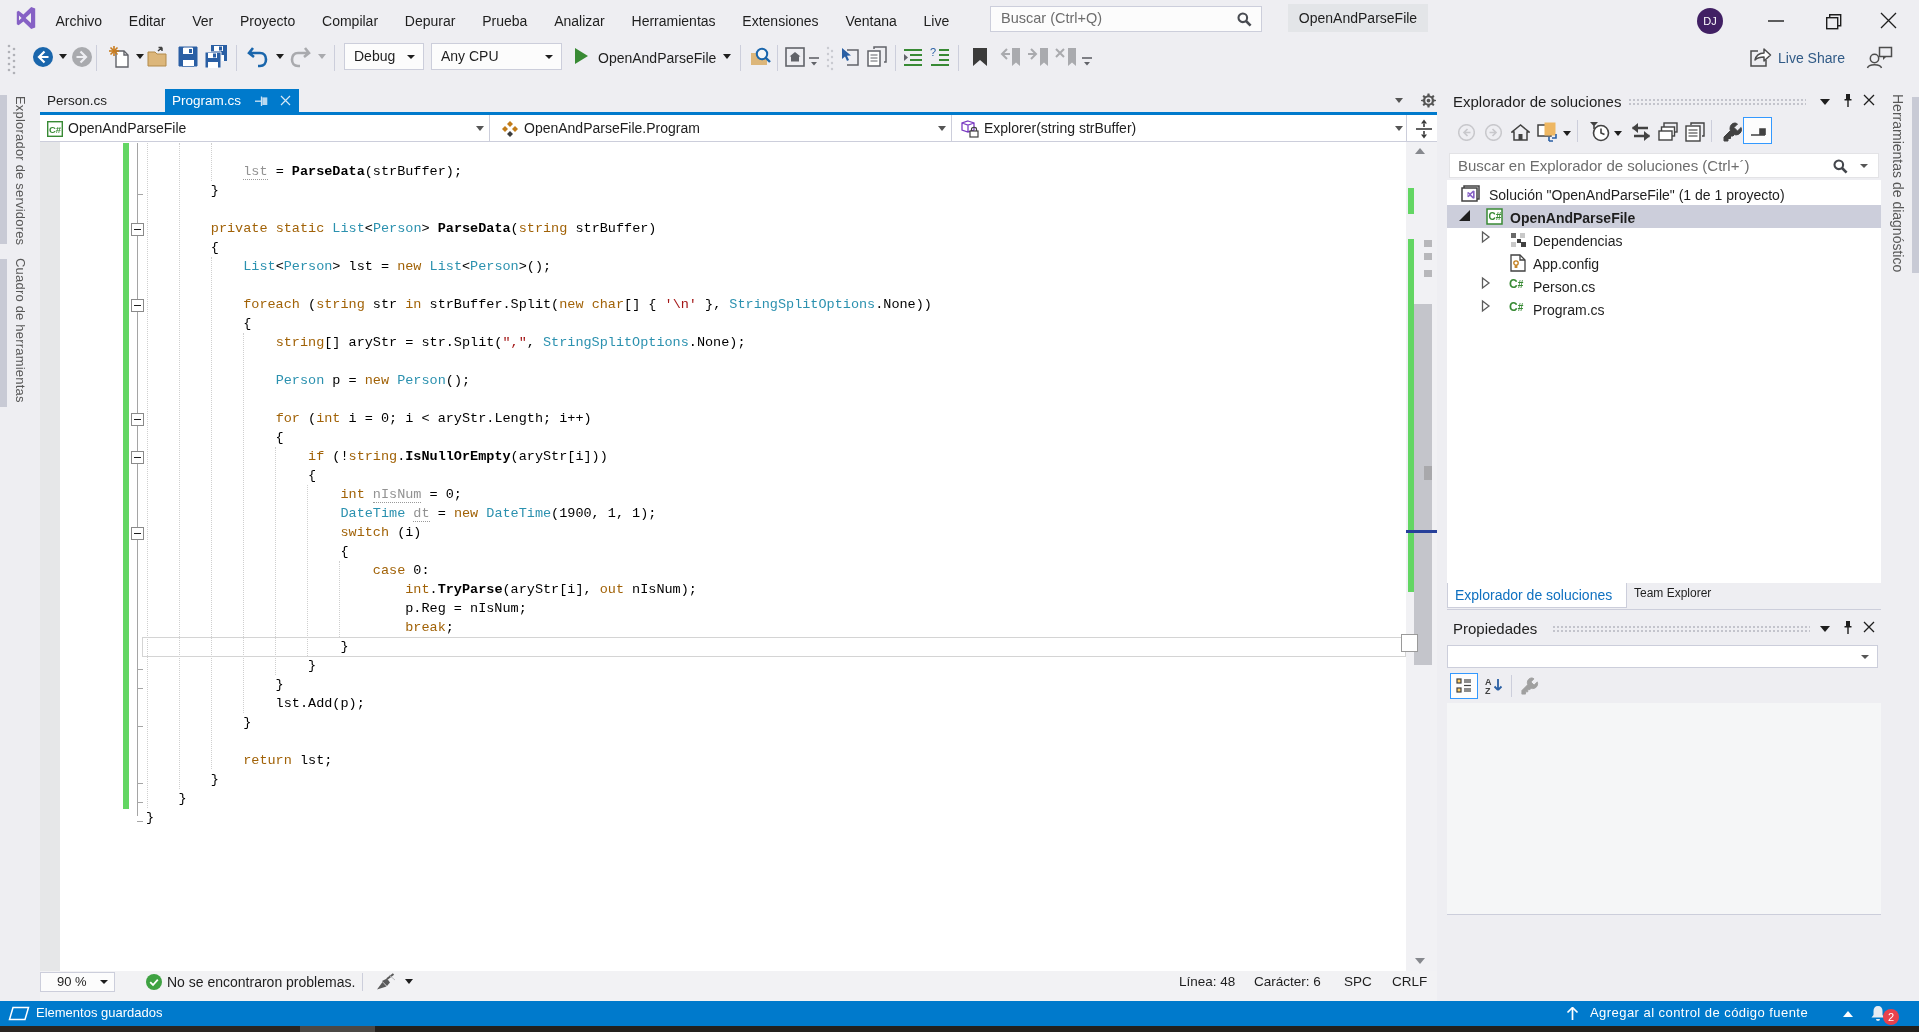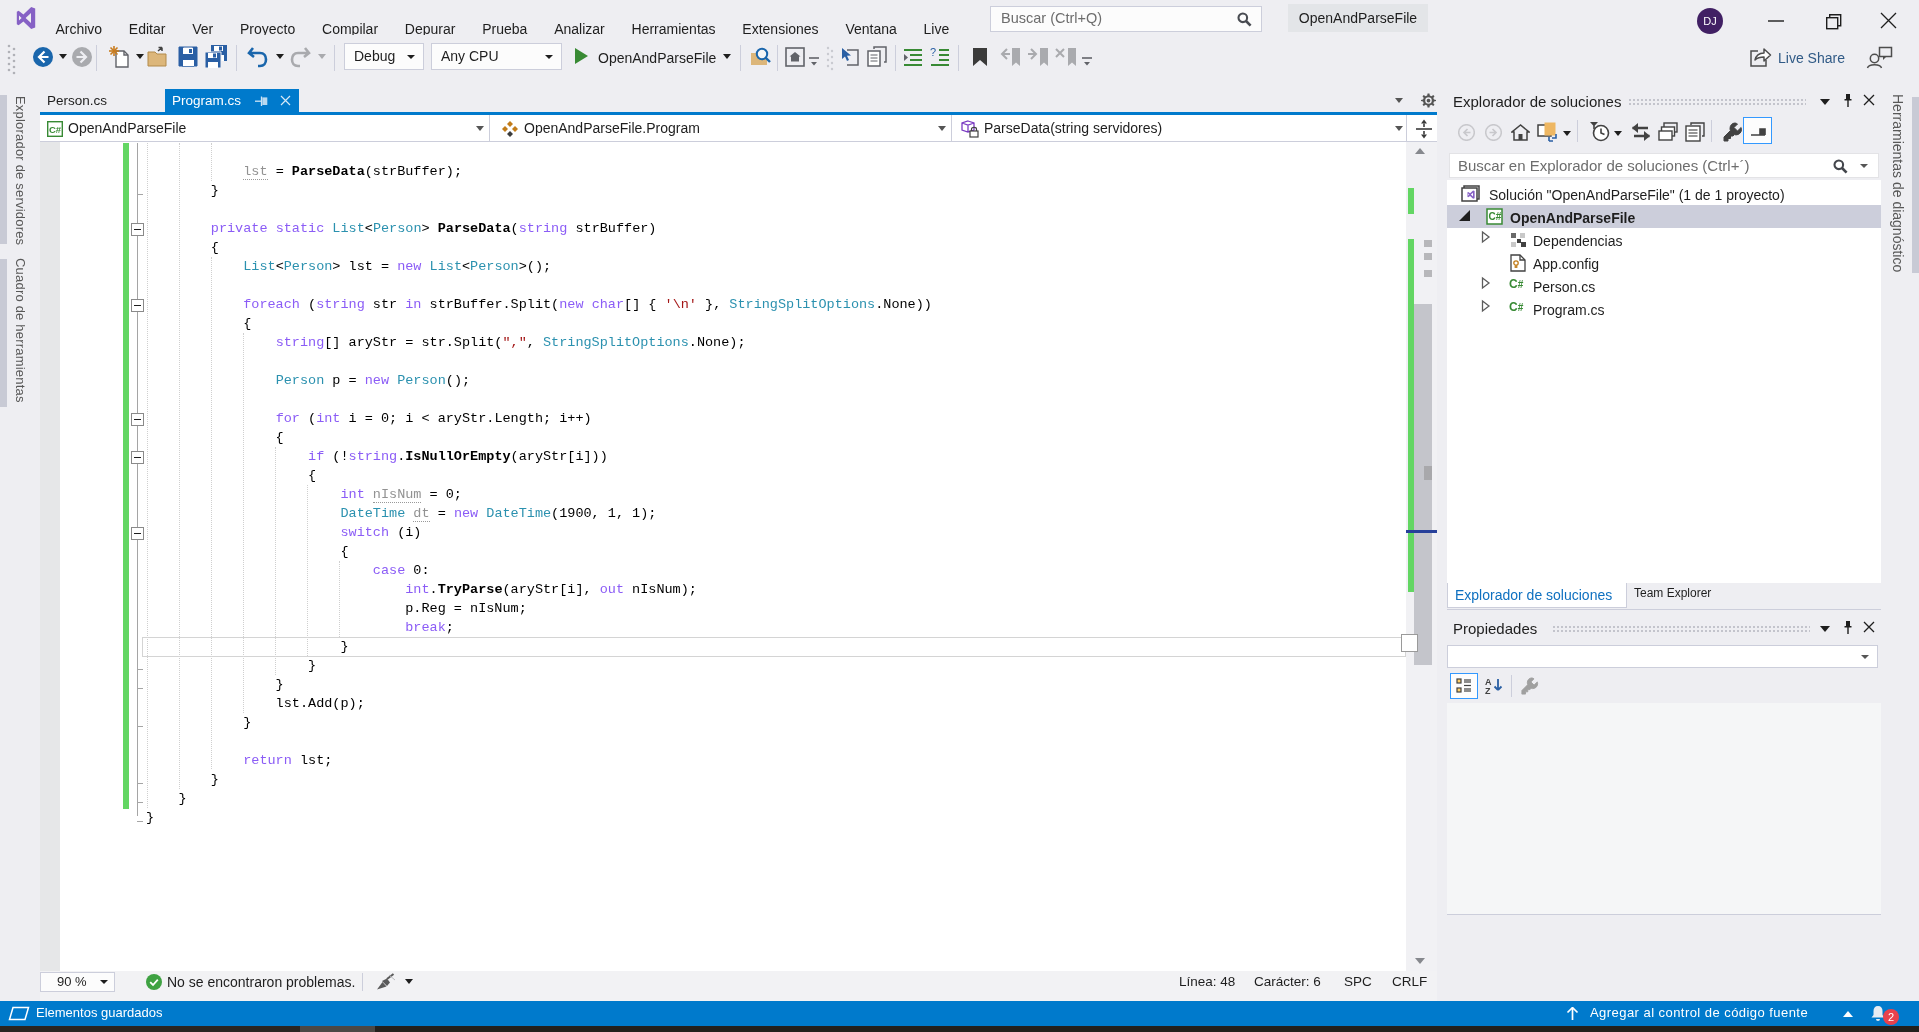--- a/index.html
+++ b/index.html
@@ -2,21 +2,21 @@
 <html><head>
 <meta charset="utf-8">
 <style>
   * { margin:0; padding:0; box-sizing:border-box; }
   html,body { width:1919px; height:1032px; overflow:hidden; }
   body { font-family:"Liberation Sans", sans-serif; font-size:14px; color:#1e1e1e; background:#eeeef2; position:relative; }
   .abs { position:absolute; }
 
   
   #titlebar { position:absolute; left:0; top:0; width:1919px; height:35px; background:#eeeef2; }
-  #menu { position:absolute; left:42px; top:5px; height:32px; display:flex; align-items:flex-end; }
+  #menu { position:absolute; left:42px; top:5px; height:32px; display:flex; align-items:center; }
   #menu span { padding:0 13.4px; font-size:14px; color:#1e1e1e; }
   #searchbox { position:absolute; left:990px; top:6px; width:272px; height:26px; background:#fcfcfc; border:1px solid #cccedb; color:#6d6d6d; font-size:14.5px; line-height:23px; padding-left:10px; }
   #titlepill { position:absolute; left:1288px; top:4px; width:140px; height:28px; background:#e3e5e8; color:#1e1e1e; font-size:14px; text-align:center; line-height:28px; }
   #avatar { position:absolute; left:1697px; top:8px; width:26px; height:26px; border-radius:50%; background:#412064; color:#fff; font-size:11px; text-align:center; line-height:26px; }
 
   
   #toolbar { position:absolute; left:0; top:35px; width:1919px; height:54px; background:#eeeef2; }
   .combo { position:absolute; background:#fcfcfc; border:1px solid #cccedb; font-size:14px; color:#1e1e1e; }
   .combo .arr { position:absolute; right:8px; top:50%; margin-top:-2px; width:0; height:0; border-left:4px solid transparent; border-right:4px solid transparent; border-top:4px solid #1e1e1e; }
   .tsep { position:absolute; top:10px; width:1px; height:26px; background:#cccedb; }
@@ -29,21 +29,21 @@
   #tab-person { position:absolute; left:0px; top:0; width:119px; height:23px; color:#1e1e1e; font-size:13.5px; padding-left:7px; line-height:23px; }
   #tab-program { position:absolute; left:125px; top:0; width:134px; height:23px; background:#007acc; color:#fff; font-size:13.5px; padding-left:7px; line-height:23px; }
   #tabline { position:absolute; left:40px; top:112px; width:1397px; height:3px; background:#007acc; }
   #breadcrumb { position:absolute; left:40px; top:115px; width:1397px; height:27px; background:#ffffff; border-bottom:1px solid #cccedb; }
 
   #codearea { position:absolute; left:40px; top:142px; width:1366px; height:829px; background:#fff; }
   #gutter { position:absolute; left:0; top:0; width:20px; height:829px; background:#e6e7e8; }
   #linenums { position:absolute; left:0px; top:1px; width:62px; text-align:right; font-family:"Liberation Mono",monospace; font-size:13.5px; line-height:19px; color:#2b91af; white-space:pre; }
   #greenbar { position:absolute; left:83px; top:1px; width:6px; height:666px; background:#63d663; }
   #code { position:absolute; left:106px; top:1px; font-family:"Liberation Mono",monospace; font-size:13.5px; line-height:19px; color:#000; white-space:pre; }
-  #code .k { color:#8b5cf6;margin-top:48px; }
+  #code .k { color:#a16207;margin-top:48px; }
   #code .t { color:#2b91af; }
   #code .s { color:#a31515; }
   #code .m { font-weight:bold; color:#000; }
   #code .g { color:#929292; border-bottom:1px dotted #999; }
   .iguide { position:absolute; width:1px; border-left:1px dotted #cfcfcf; }
   .fold { position:absolute; left:97px; width:6px; height:1px; background:#a5a5a5; }
   .foldbox { position:absolute; left:91px; width:13px; height:13px; background:#fff; border:1px solid #8a8a8a; font-size:0; }
   .foldbox::after { content:""; position:absolute; left:2px; top:5px; width:7px; height:1px; background:#1e1e1e; }
   #curline { position:absolute; left:102px; top:495px; width:1264px; height:20px; border:1px solid #d4d4d4; }
 
@@ -310,21 +310,21 @@
       <path d="M8 10 L11 13 L8 16 L5 13 Z" fill="#3b3b3b"></path>
     </svg>
   <div class="abs" style="left:484px;top:5px;font-size:14px">OpenAndParseFile.Program</div>
   <div class="abs" style="left:898px;top:11px;width:0;height:0;border-left:4.5px solid transparent;border-right:4.5px solid transparent;border-top:5px solid #555"></div>
   <div class="abs" style="left:911px;top:0;width:1px;height:27px;background:#cccedb"></div>
   <svg class="abs" style="left:921px;top:5px" width="19" height="18" viewBox="0 0 19 18">
       <path d="M7 1 L13 3 L13 10 L7 12 L1 10 L1 3 Z M1 3 L7 5 L13 3 M7 5 L7 12" fill="none" stroke="#7b3cc3" stroke-width="1.3"></path>
       <rect x="9" y="11" width="8" height="6" fill="#fff" stroke="#424242" stroke-width="1.2"></rect>
       <path d="M10.5 11 L10.5 9 C10.5 6.8 15.5 6.8 15.5 9 L15.5 11" fill="none" stroke="#424242" stroke-width="1.2"></path>
     </svg>
-  <div class="abs" style="left:944px;top:5px;font-size:14px">ParseData(string servidores)</div>
+  <div class="abs" style="left:944px;top:5px;font-size:14px">Explorer(string strBuffer)</div>
   <div class="abs" style="left:1355px;top:11px;width:0;height:0;border-left:4.5px solid transparent;border-right:4.5px solid transparent;border-top:5px solid #555"></div>
   <div class="abs" style="left:1366px;top:0;width:1px;height:27px;background:#cccedb"></div>
   <svg class="abs" style="left:1374px;top:4px" width="20" height="20" viewBox="0 0 20 20">
       <line x1="2" y1="10" x2="18" y2="10" stroke="#3b3b3b" stroke-width="1.6"></line>
       <line x1="10" y1="4.5" x2="10" y2="8" stroke="#3b3b3b" stroke-width="1.6"></line>
       <line x1="10" y1="12" x2="10" y2="15.5" stroke="#3b3b3b" stroke-width="1.6"></line>
       <path d="M10 0.5 L13 4.5 L7 4.5 Z M10 19.5 L13 15.5 L7 15.5 Z" fill="#3b3b3b"></path>
     </svg>
 </div>
 

